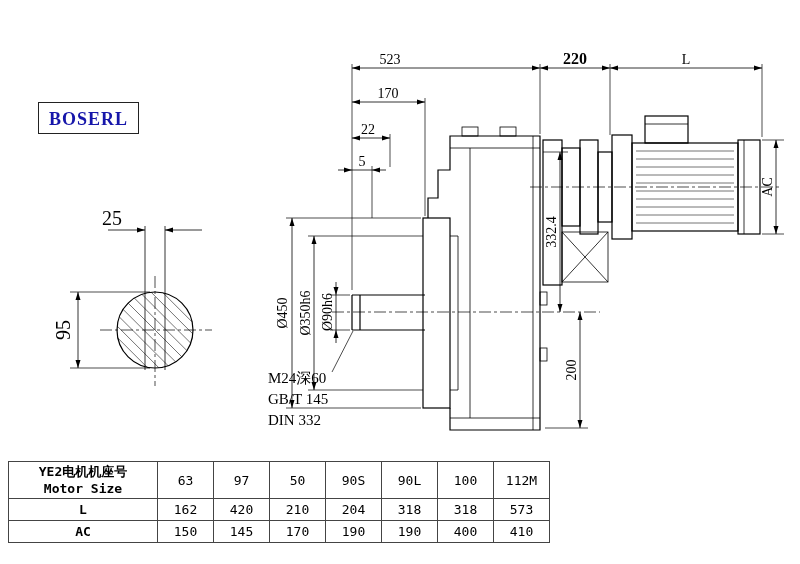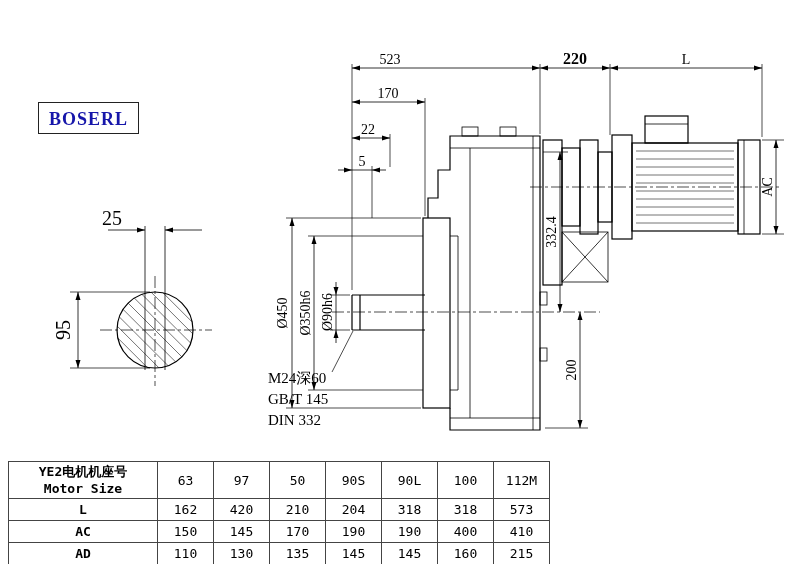--- a/index.html
+++ b/index.html
@@ -136,26 +136,16 @@
     <tr>
       <td class="c0">AC</td>
       <td class="cv">150</td>
       <td class="cv">145</td>
       <td class="cv">170</td>
       <td class="cv">190</td>
       <td class="cv">190</td>
       <td class="cv">400</td>
       <td class="cv">410</td>
     </tr>
-    <tr>
-      <td class="c0">AD</td>
-      <td class="cv">110</td>
-      <td class="cv">130</td>
-      <td class="cv">135</td>
-      <td class="cv">145</td>
-      <td class="cv">145</td>
-      <td class="cv">160</td>
-      <td class="cv">215</td>
-    </tr>
   </tbody>
     </table>
 
 </div>
 
 </body></html>

